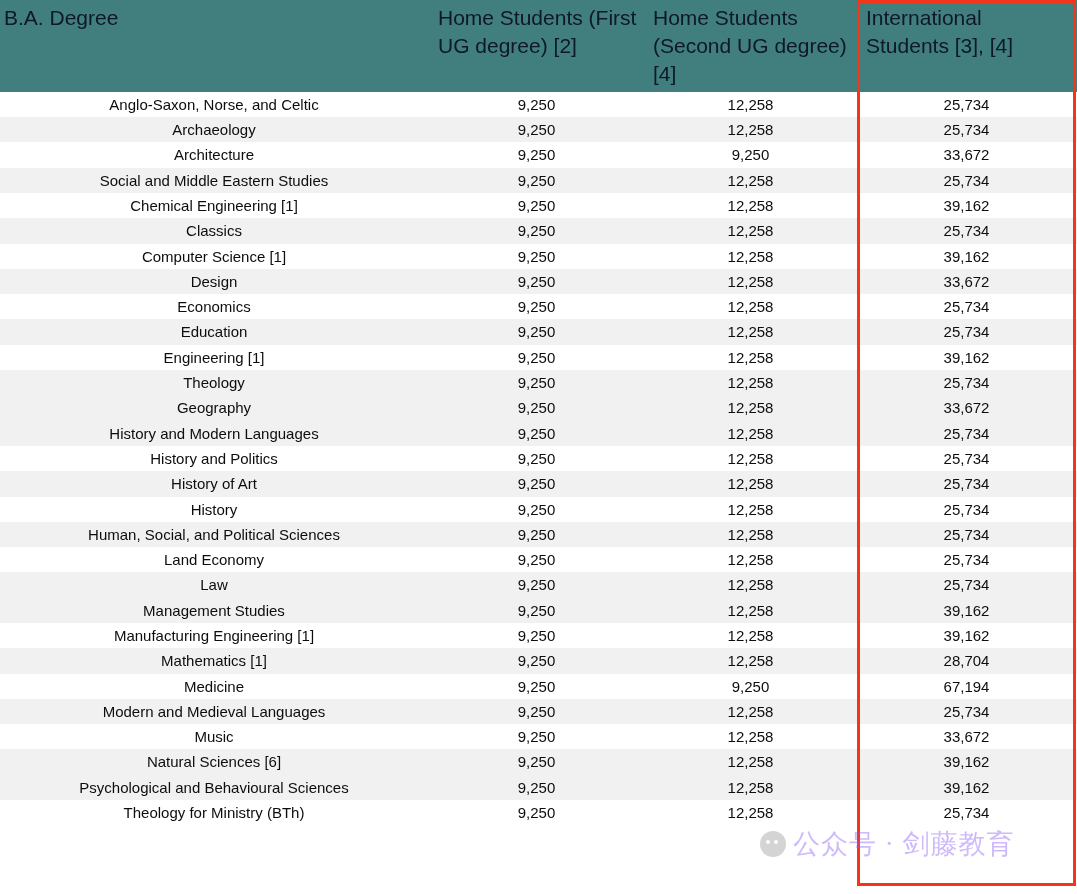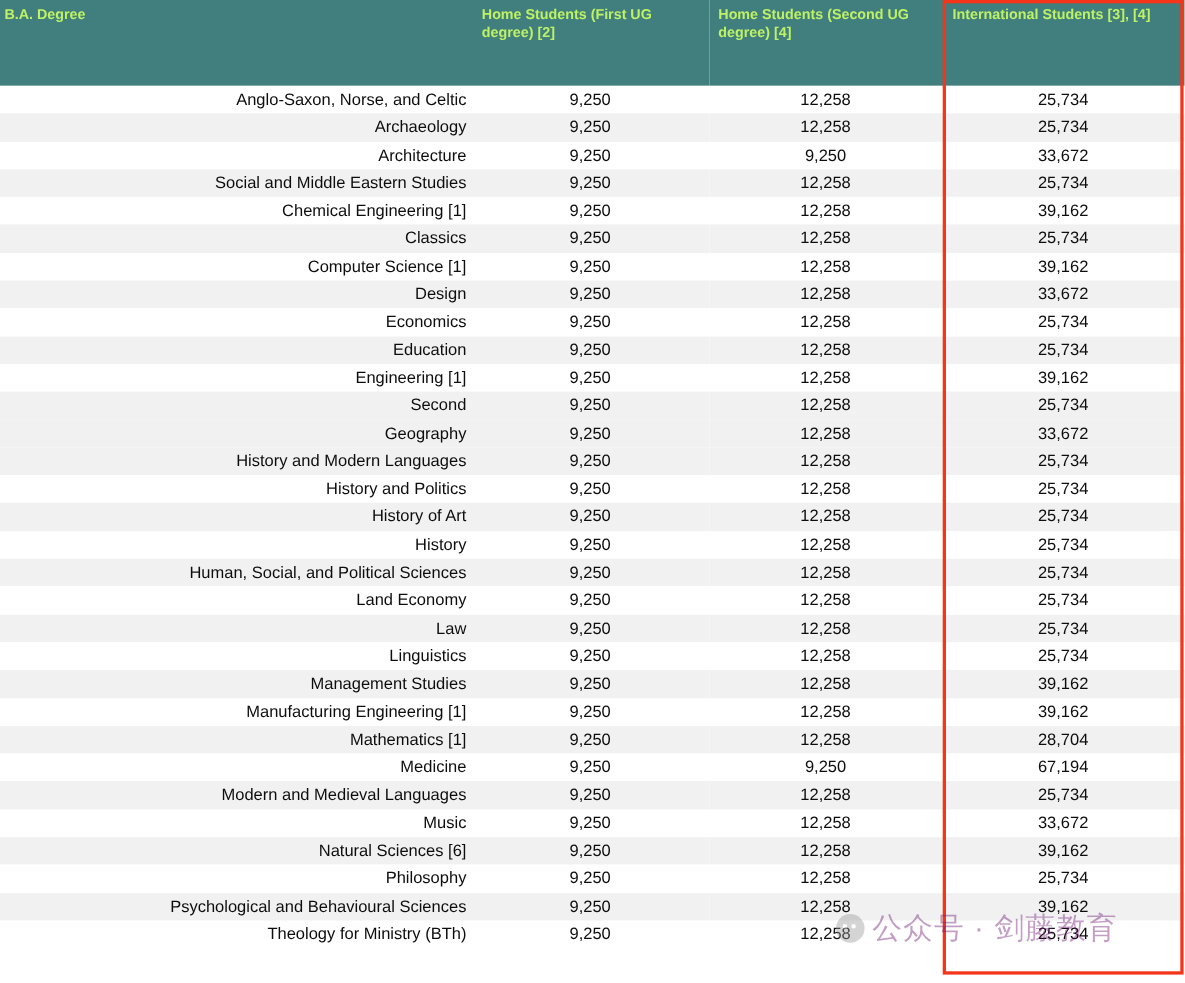--- a/index.html
+++ b/index.html
@@ -21,23 +21,23 @@
     table-layout: fixed;
   }
   
   col.c-degree { width: 430px; }
   col.c-home1  { width: 215px; }
   col.c-home2  { width: 213px; }
   col.c-intl   { width: 219px; }
 
   thead th {
     background: #417f7e;
-    color: #bef264;
-    font-weight: bold;
-    font-size: 13px;
+    color: #0f172a;
+    font-weight: normal;
+    font-size: 21px;
     line-height: 1.33;
     padding: 4px 8px 4px 8px;
     vertical-align: top;
     height: 78px;
     border: 0;
   }
   thead th.th-degree {
     text-align: left;
     padding-left: 4px;
   }
@@ -50,21 +50,21 @@
 
   tbody td {
     font-size: 15px;
     color: #0d0d0d;
     padding: 2px 6px 2px 4px;
     line-height: 1.42;
     border: 0;
     vertical-align: top;
     height: 22px;
   }
-  tbody td.td-degree { text-align: right; }
+  tbody td.td-degree { text-align: center; }
   tbody td.td-num { text-align: center; }
 
   tbody tr.alt td { background: #f1f1f1; }
   tbody tr td { background: #ffffff; }
 
   
   #intl-highlight {
     position: absolute;
     left: 857px;
     top: 0px;
@@ -106,22 +106,22 @@
   #watermark .wm-logo::after {
     content: "";
     position: absolute;
     left: 14px; top: 9px;
     width: 4px; height: 4px;
     border-radius: 50%;
     background: #ffffff;
   }
   #watermark .wm-text {
     font-size: 27px;
-    color: #701a75;
-    font-family: Liberation Sans, sans-serif;
+    color: #8b5cf6;
+    font-family: Liberation Serif, serif;
     letter-spacing: 1px;
     white-space: nowrap;
   }
 </style>
 </head>
 <body>
 
 <div id="fees-table-wrap">
 
   <table class="fees">
@@ -200,21 +200,21 @@
           <td class="td-num">12,258</td>
           <td class="td-num">25,734</td>
         </tr>
         <tr>
           <td class="td-degree">Engineering [1]</td>
           <td class="td-num">9,250</td>
           <td class="td-num">12,258</td>
           <td class="td-num">39,162</td>
         </tr>
         <tr class="alt">
-          <td class="td-degree">Second</td>
+          <td class="td-degree">Theology</td>
           <td class="td-num">9,250</td>
           <td class="td-num">12,258</td>
           <td class="td-num">25,734</td>
         </tr>
         <tr class="alt">
           <td class="td-degree">Geography</td>
           <td class="td-num">9,250</td>
           <td class="td-num">12,258</td>
           <td class="td-num">33,672</td>
         </tr>
@@ -253,26 +253,20 @@
           <td class="td-num">9,250</td>
           <td class="td-num">12,258</td>
           <td class="td-num">25,734</td>
         </tr>
         <tr class="alt">
           <td class="td-degree">Law</td>
           <td class="td-num">9,250</td>
           <td class="td-num">12,258</td>
           <td class="td-num">25,734</td>
         </tr>
-        <tr>
-          <td class="td-degree">Linguistics</td>
-          <td class="td-num">9,250</td>
-          <td class="td-num">12,258</td>
-          <td class="td-num">25,734</td>
-        </tr>
         <tr class="alt">
           <td class="td-degree">Management Studies</td>
           <td class="td-num">9,250</td>
           <td class="td-num">12,258</td>
           <td class="td-num">39,162</td>
         </tr>
         <tr>
           <td class="td-degree">Manufacturing Engineering [1]</td>
           <td class="td-num">9,250</td>
           <td class="td-num">12,258</td>
@@ -300,26 +294,20 @@
           <td class="td-degree">Music</td>
           <td class="td-num">9,250</td>
           <td class="td-num">12,258</td>
           <td class="td-num">33,672</td>
         </tr>
         <tr class="alt">
           <td class="td-degree">Natural Sciences [6]</td>
           <td class="td-num">9,250</td>
           <td class="td-num">12,258</td>
           <td class="td-num">39,162</td>
-        </tr>
-        <tr>
-          <td class="td-degree">Philosophy</td>
-          <td class="td-num">9,250</td>
-          <td class="td-num">12,258</td>
-          <td class="td-num">25,734</td>
         </tr>
         <tr class="alt">
           <td class="td-degree">Psychological and Behavioural Sciences</td>
           <td class="td-num">9,250</td>
           <td class="td-num">12,258</td>
           <td class="td-num">39,162</td>
         </tr>
         <tr>
           <td class="td-degree">Theology for Ministry (BTh)</td>
           <td class="td-num">9,250</td>

